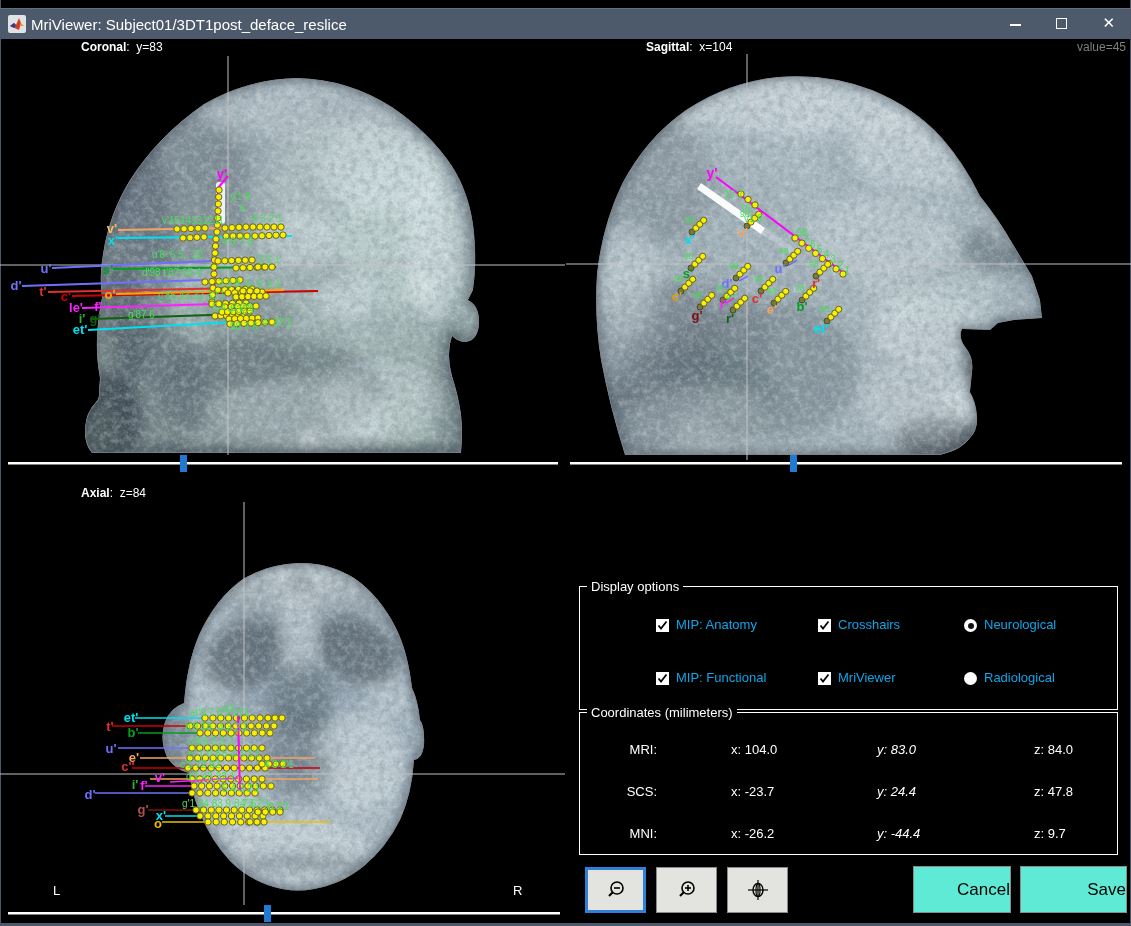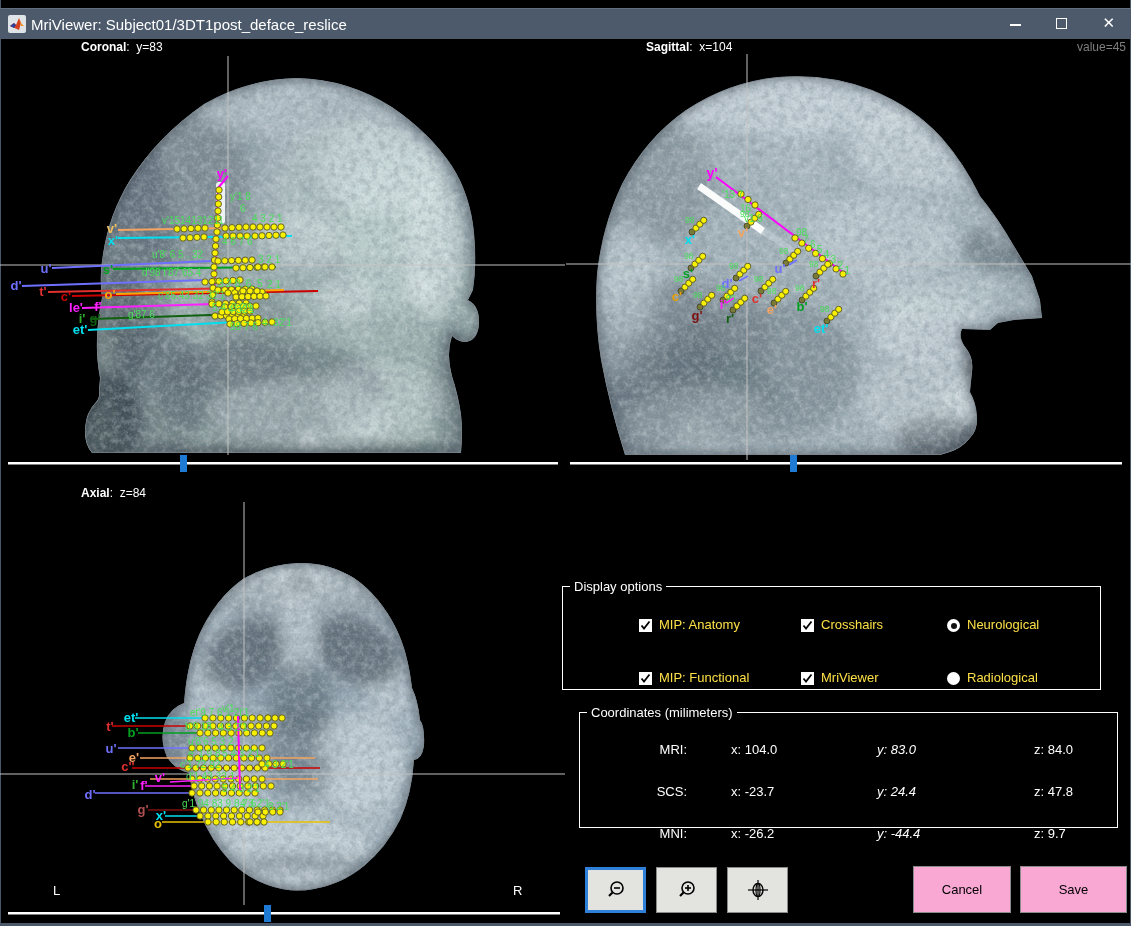--- a/index.html
+++ b/index.html
@@ -11,39 +11,39 @@
   background:#4c5a6b; border-top:1px solid #626f7e; color:#fff; font-size:15px; z-index:5;margin-top:8px; }
 #titlebar .ttl { position:absolute; left:31px; top:7px; }
 #ticon { position:absolute; left:8px; top:6px; width:18px; height:18px;
   background:#dfe4e8; border-radius:2px; }
 #views { position:absolute; left:-1px; top:0; }
 .vlabel { position:absolute; color:#fff; font-size:12px; }
 .vlabel b { font-weight:bold; }
 .panel { position:absolute; border:1px solid #fff; color:#fff; }
 .ptitle { position:absolute; top:-8px; left:7px; background:#000; padding:0 4px;
   font-size:13px; color:#fff; }
-.cb { position:absolute; height:16px; color:#fde047; font-size:13px; white-space:nowrap; }
+.cb { position:absolute; height:16px; color:#0ea5e9; font-size:13px; white-space:nowrap; }
 .box { display:inline-block; width:13px; height:13px; background:#fff;
   vertical-align:-2px; }
 .box svg { display:block; }
 .rad { display:inline-block; width:13px; height:13px; background:#fff; border-radius:50%;
   vertical-align:-2px; position:relative; }
 .rdot { position:absolute; left:3.5px; top:3.5px; width:6px; height:6px;
   background:#111; border-radius:50%; }
 .cbl { margin-left:7px; vertical-align:1px; }
 .crow { position:absolute; left:0; width:100%; height:14px; font-size:13px; color:#fff; }
-.cname { position:absolute; right:430px; }
+.cname { position:absolute; right:460px; }
 .cx { position:absolute; left:151px; }
 .cy { position:absolute; left:297px;font-style:italic; }
 .cz { position:absolute; left:454px; }
 .ibtn { position:absolute; width:61px; height:46px; background:#e3e3df;
   border:1px solid #8a8a8a; }
 .ibtn svg { position:absolute; left:50%; top:50%; transform:translate(-50%,-50%); }
-.tbtn { position:absolute; height:47px; background:#f9a8d4; border:1px solid #8a8a8a;
-  color:#000; font-size:13px; text-align:center; line-height:45px; }
+.tbtn { position:absolute; height:47px; background:#5eead4; border:1px solid #8a8a8a;
+  color:#000; font-size:17px; text-align:right; line-height:45px; }
 #mline { position:absolute; right:110px; top:15px; width:11px; height:1.5px; background:#fff; }
 #mbox { position:absolute; right:64px; top:9px; width:11px; height:11px; border:1.5px solid #fff; }
 #mx { position:absolute; right:16px; top:5px; font-size:15px; color:#fff; }
 </style></head>
 <body>
 <div id="win">
   <svg id="views" width="1131" height="926" viewBox="0 0 1131 926">
       <defs>
   <filter id="b4">
           <feGaussianBlur stdDeviation="4"></feGaussianBlur>
@@ -689,39 +689,39 @@
     <div id="mx">✕</div>
   </div>
 
   <div class="vlabel" style="left:80px;top:40px"><b>Coronal</b>:&nbsp;&nbsp;y=83</div>
   <div class="vlabel" style="left:645px;top:40px"><b>Sagittal</b>:&nbsp;&nbsp;x=104</div>
   <div class="vlabel" style="right:4px;top:40px;color:#7e7e7e">value=45</div>
   <div class="vlabel" style="left:80px;top:486px"><b>Axial</b>:&nbsp;&nbsp;z=84</div>
   <div class="vlabel" style="left:52px;top:883px;font-size:13px">L</div>
   <div class="vlabel" style="left:512px;top:883px;font-size:13px">R</div>
 
-  <div class="panel" style="left:561px;top:586px;width:539px;height:104px">
+  <div class="panel" style="left:578px;top:586px;width:539px;height:124px">
     <div class="ptitle">Display options</div>
     <div class="cb" style="left:76px;top:30px"><span class="box"><svg width="13" height="13" viewBox="0 0 13 13">
             <path d="M2.5 6.5 L5 9.5 L10.5 2.5" fill="none" stroke="#000" stroke-width="1.8"></path>
           </svg></span><span class="cbl">MIP: Anatomy</span></div>
     <div class="cb" style="left:238px;top:30px"><span class="box"><svg width="13" height="13" viewBox="0 0 13 13">
             <path d="M2.5 6.5 L5 9.5 L10.5 2.5" fill="none" stroke="#000" stroke-width="1.8"></path>
           </svg></span><span class="cbl">Crosshairs</span></div>
     <div class="cb" style="left:384px;top:30px"><span class="rad"><span class="rdot"></span></span><span class="cbl">Neurological</span></div>
     <div class="cb" style="left:76px;top:83px"><span class="box"><svg width="13" height="13" viewBox="0 0 13 13">
             <path d="M2.5 6.5 L5 9.5 L10.5 2.5" fill="none" stroke="#000" stroke-width="1.8"></path>
           </svg></span><span class="cbl">MIP: Functional</span></div>
     <div class="cb" style="left:238px;top:83px"><span class="box"><svg width="13" height="13" viewBox="0 0 13 13">
             <path d="M2.5 6.5 L5 9.5 L10.5 2.5" fill="none" stroke="#000" stroke-width="1.8"></path>
           </svg></span><span class="cbl">MriViewer</span></div>
     <div class="cb" style="left:384px;top:83px"><span class="rad"></span><span class="cbl">Radiological</span></div>
   </div>
 
-  <div class="panel" style="left:578px;top:712px;width:539px;height:116px">
+  <div class="panel" style="left:578px;top:712px;width:539px;height:143px">
     <div class="ptitle">Coordinates (milimeters)</div>
     <div class="crow" style="top:29px">
         <span class="cname">MRI:</span>
         <span class="cx">x: 104.0</span>
         <span class="cy">y: 83.0</span>
         <span class="cz">z: 84.0</span>
       </div>
     <div class="crow" style="top:71px">
         <span class="cname">SCS:</span>
         <span class="cx">x: -23.7</span>

